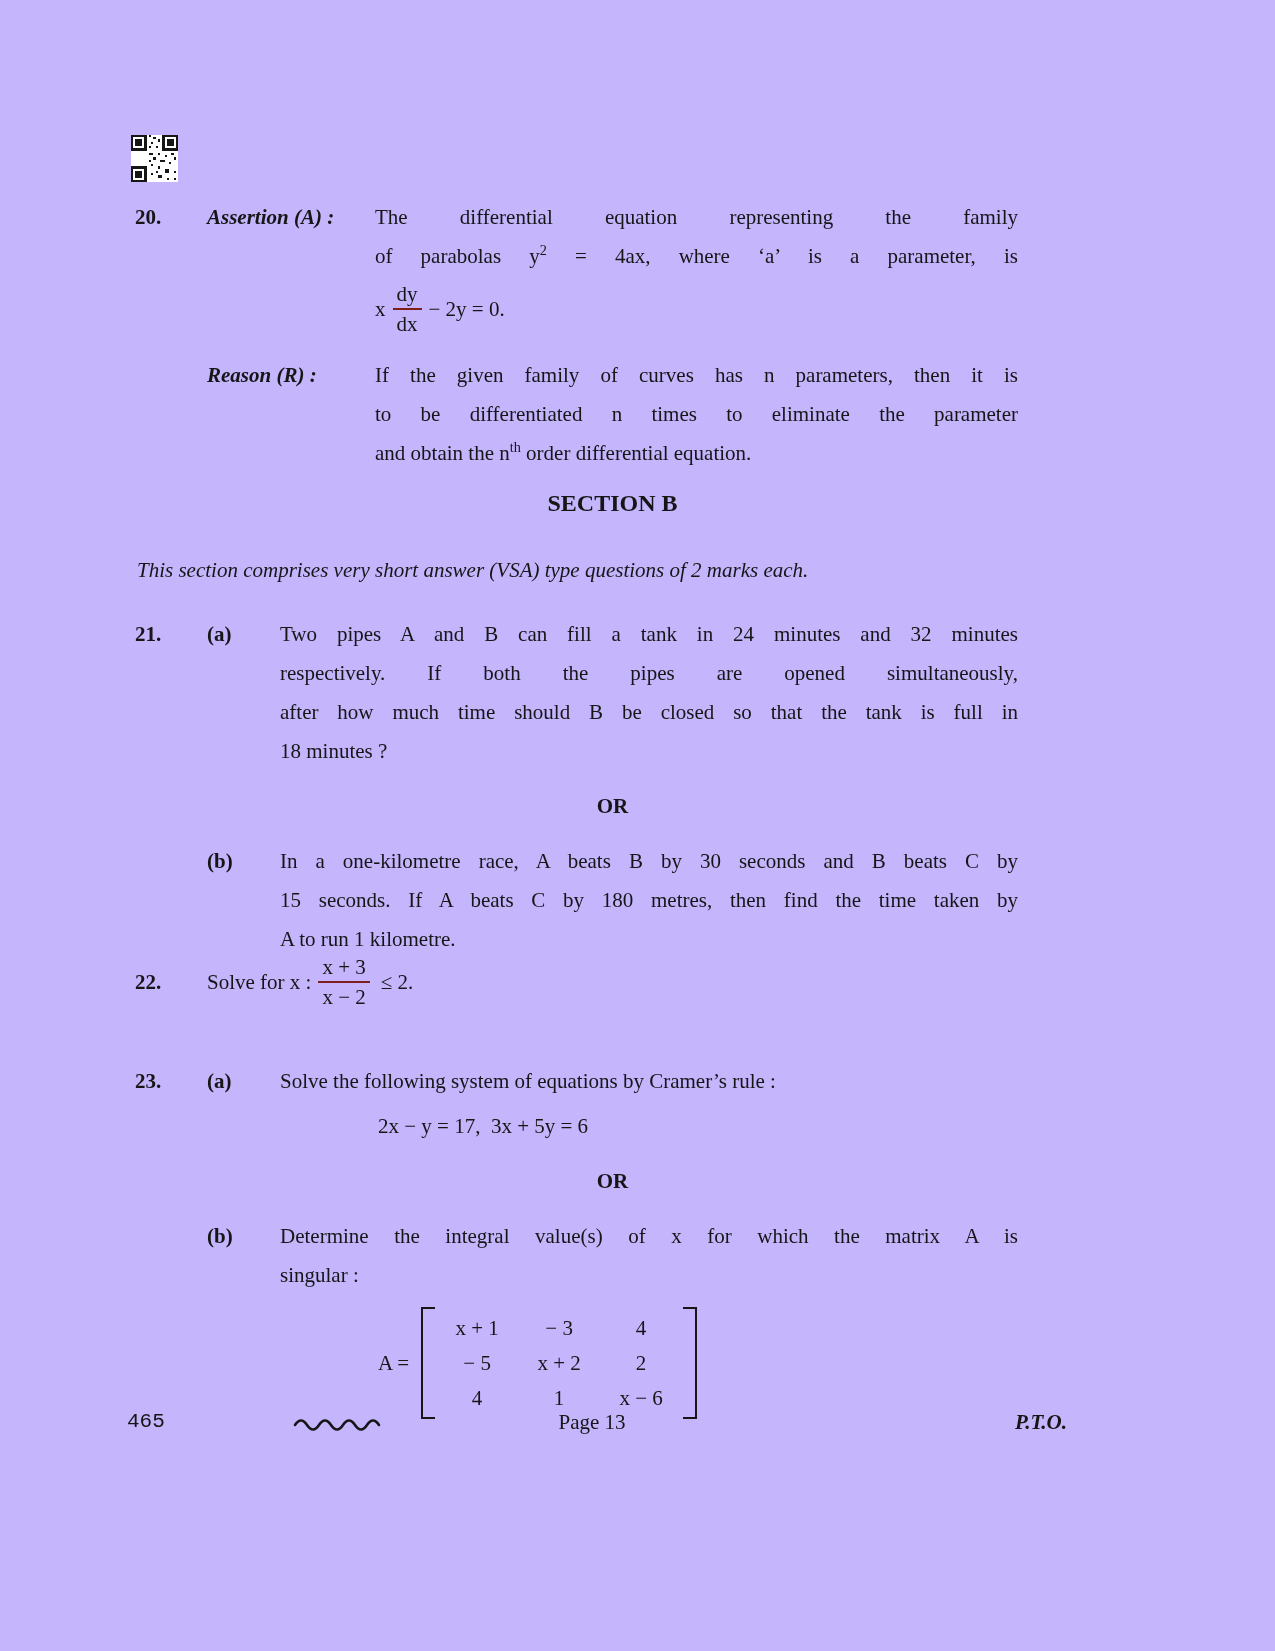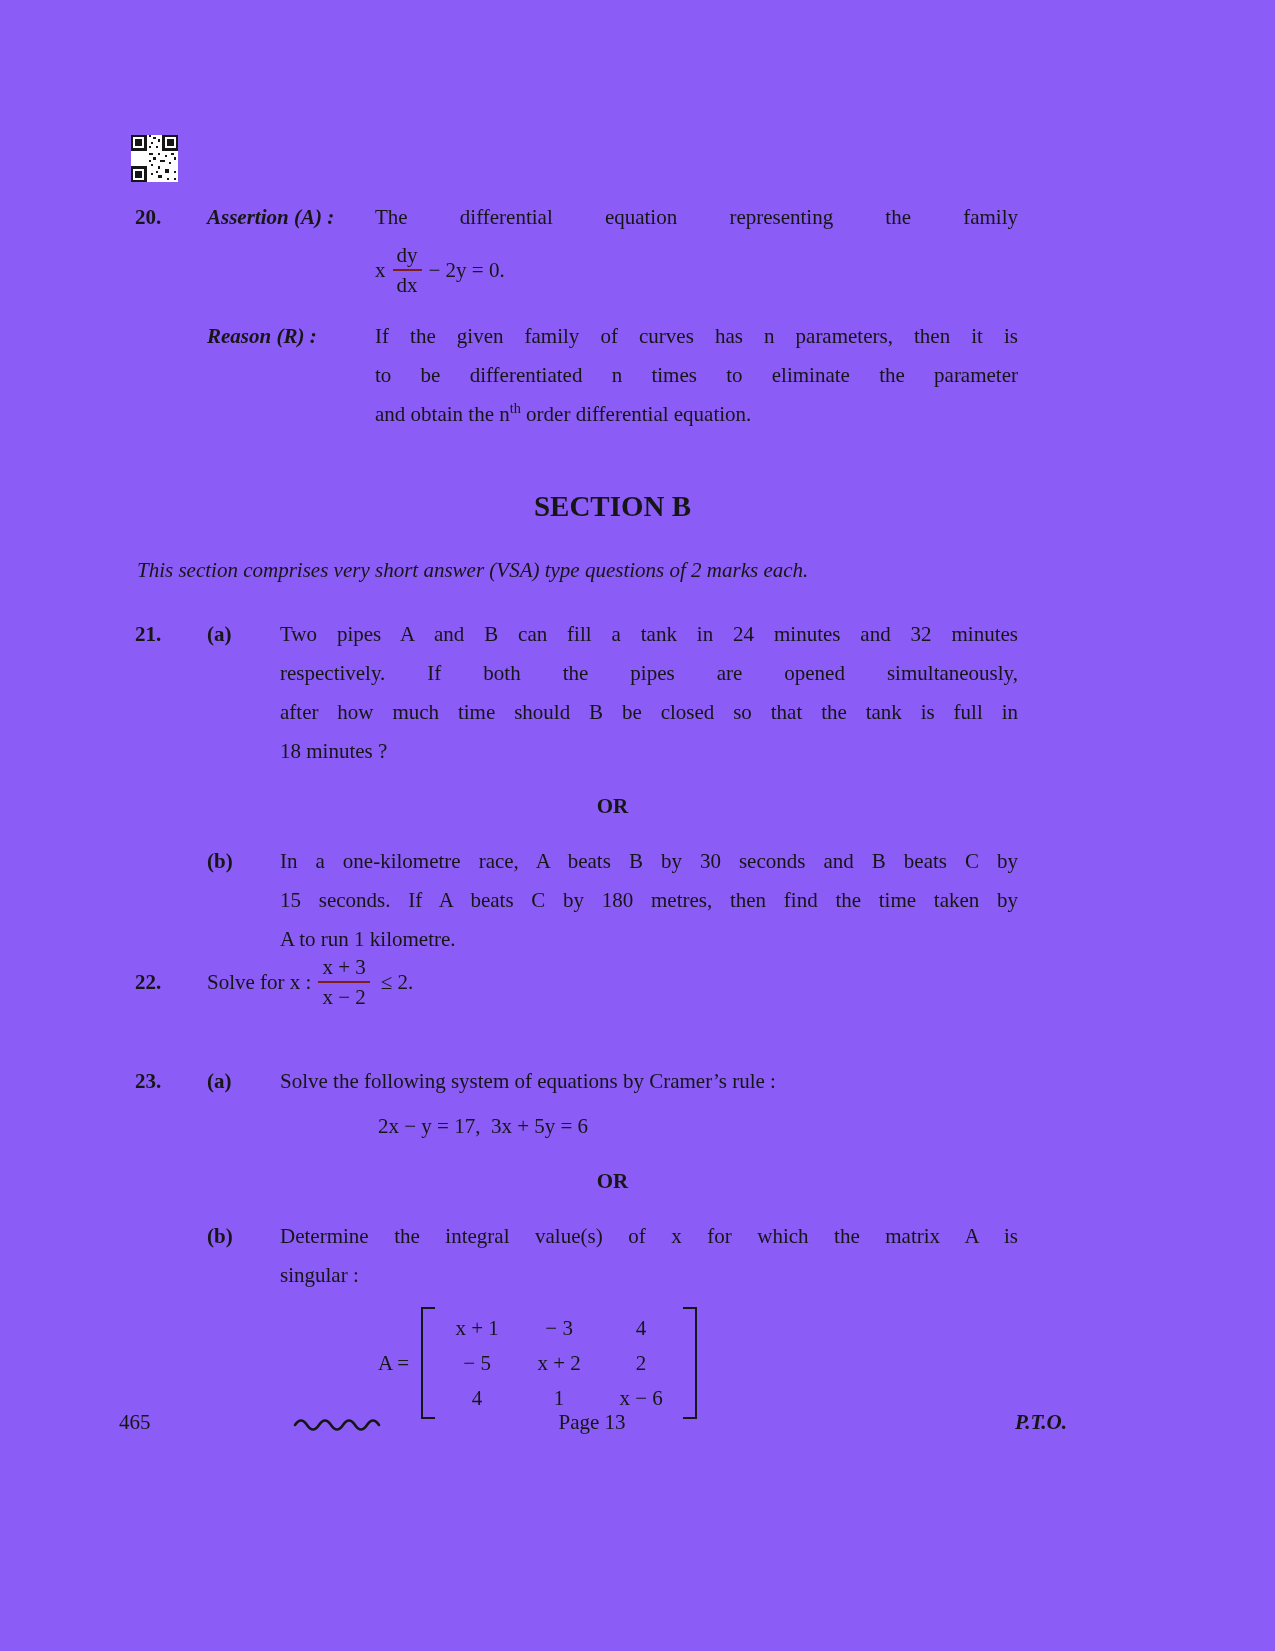--- a/index.html
+++ b/index.html
@@ -1,19 +1,19 @@
 <!DOCTYPE html>
 <html><head>
 <meta charset="utf-8">
 <style>
   html,body { margin:0; padding:0; background:#ffffff; }
   .page {
     position:relative;
     width:1275px; height:1651px;
-    background:#8b5cf6;
+    background:#c4b5fd;
     font-family:"Liberation Serif","DejaVu Serif",serif;
     color:#161616;
     font-size:21px;
   }
   .italic { font-style:italic; }
 
   
   .qrow { display:grid; grid-template-columns:72px 73px 1fr; }
   .qrow20 { display:grid; grid-template-columns:72px 168px 1fr; }
   .qnum { font-weight:700; }
@@ -34,21 +34,21 @@
   .frac .den { display:block; padding-top:2px; }
 
   .or-divider { margin:16px 0 16px 72px; text-align:center; font-weight:700; line-height:39px; }
 
   .abs { position:absolute; }
 
   #qr { left:131px; top:135px; }
   #q20 { left:135px; top:198px; width:883px; }
   #q20 .reason-row { margin-top:20px; }
   #section-b { left:135px; top:490px; width:883px; }
-  #section-b .head { margin-left:72px; text-align:center; font-weight:700; font-size:29px; }
+  #section-b .head { margin-left:72px; text-align:center; font-weight:700; font-size:24px; }
   #intro { left:137px; top:551px; width:900px; line-height:39px; }
   #q21 { left:135px; top:615px; width:883px; }
   #q22 { left:135px; top:955px; width:883px; display:flex; align-items:center; }
   #q22 .qnumcell { width:72px; flex:none; }
   #q22 .suffix { margin-left:4px; }
   #q23 { left:135px; top:1062px; width:883px; }
   #q23 .equation { margin-left:98px; margin-top:6px; line-height:39px; }
   #q23 .matrix-block { margin-left:98px; margin-top:12px; display:flex; align-items:center; }
   #q23 .matrix-eq { margin-right:12px; }
 
@@ -56,21 +56,21 @@
   .br { width:12px; flex:none; }
   .br.left  { border-left:2.4px solid #161616; border-top:2.4px solid #161616; border-bottom:2.4px solid #161616; }
   .br.right { border-right:2.4px solid #161616; border-top:2.4px solid #161616; border-bottom:2.4px solid #161616; }
   .mgrid {
     display:grid; grid-template-columns:repeat(3, minmax(60px, auto));
     column-gap:22px; row-gap:9px; padding:8px 12px;
   }
   .mcell { text-align:center; line-height:26px; }
 
   #footer { left:0; top:1406px; width:1275px; height:46px; }
-  #footer .code { position:absolute; left:119px; top:4px; }
+  #footer .code { position:absolute; left:127px; top:4px;font-family:Liberation Mono, monospace; }
   #footer .squiggle { position:absolute; left:292px; top:8px; }
   #footer .pageno { position:absolute; left:592px; top:4px; transform:translateX(-50%); }
   #footer .pto { position:absolute; right:208px; top:4px; font-style:italic; font-weight:700; }
 
   svg { display:block; }
 </style>
 </head>
 <body>
 
 <div class="page">
@@ -115,20 +115,21 @@
       </g>
     </svg>
   </div>
 
   <div class="abs" id="q20">
     <div class="qrow20">
       <div class="qnum line">20.</div>
       <div class="sub italic line">Assertion (A) :</div>
       <div class="textcol">
         <div class="jline">The differential equation representing the family</div>
+        <div class="jline"><span>of parabolas y</span><sup>2</sup><span> = 4ax, where ‘a’ is a parameter, is</span></div>
         <div class="mathline">
           <span>x</span>
             <span class="frac">
               <span class="num">dy</span>
               <span class="den">dx</span>
             </span>
             <span> − 2y = 0.</span>
         </div>
       </div>
     </div>

